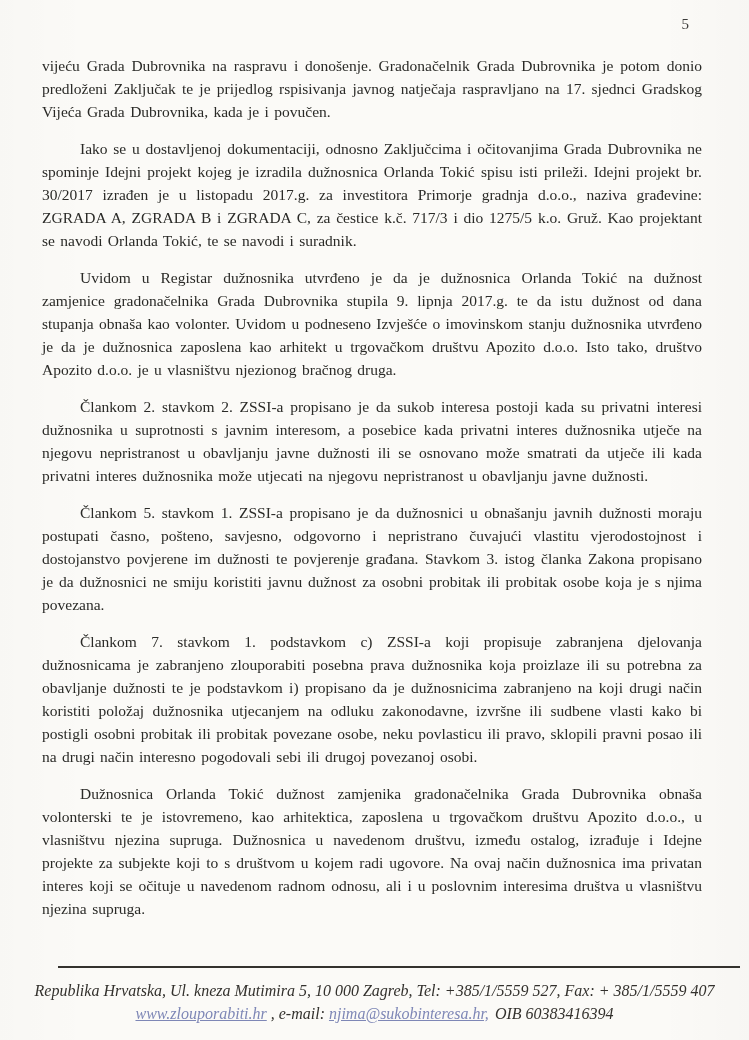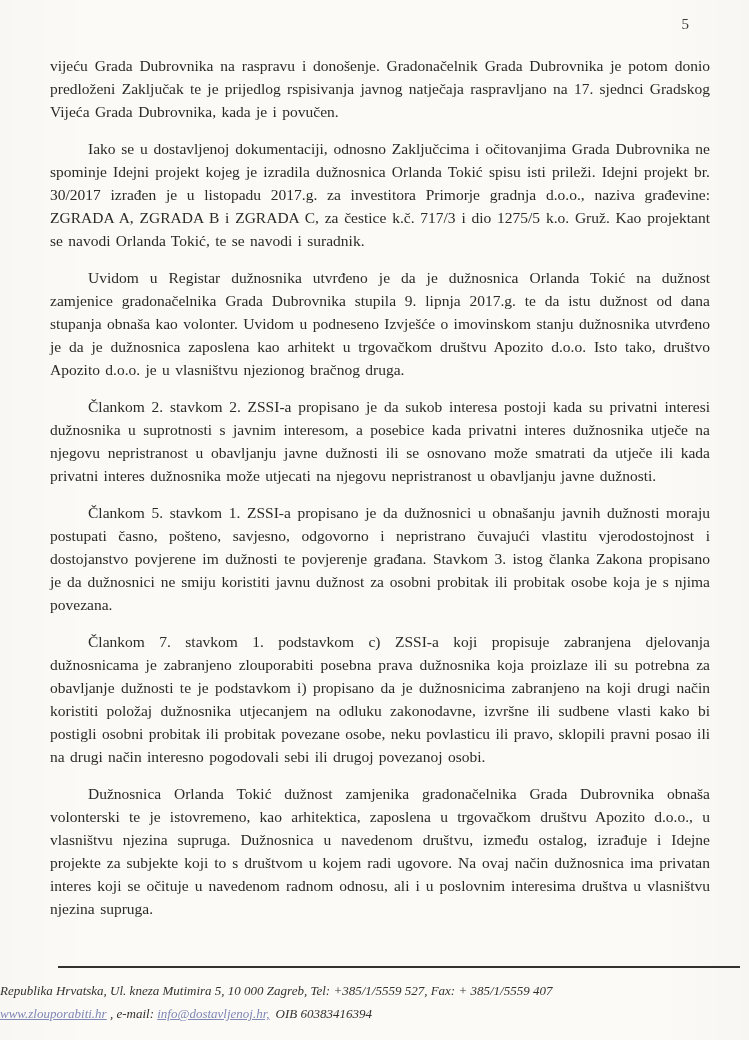--- a/index.html
+++ b/index.html
@@ -22,21 +22,21 @@
   .page-number {
     position: absolute;
     top: 16px;
     right: 60px;
     font-size: 15px;
     color: #3c3c3a;
   }
   .content {
     position: absolute;
     top: 54px;
-    left: 50px;
+    left: 42px;
     width: 660px;
   }
   .para {
     margin: 0 0 14px 0;
     font-size: 15.5px;
     line-height: 23px;
     text-align: justify;
     text-indent: 38px;
     word-spacing: 1.5px;
   }
@@ -48,23 +48,23 @@
     left: 0;
     top: 966px;
     width: 749px;
   }
   .footer-rule {
     height: 2px;
     background: #34322e;
     margin: 0 9px 0 58px;
   }
   .footer-line {
-    text-align: left;
+    text-align: center;
     font-style: italic;
-    font-size: 13px;
+    font-size: 16px;
     line-height: 20px;
     color: #33312d;
   }
   .footer-line.first {
     margin-top: 13px;
   }
   .footer-line.second {
     margin-top: 3px;
   }
   .footer-link {
@@ -91,17 +91,17 @@
     <p class="para">Člankom 2. stavkom 2. ZSSI-a propisano je da sukob interesa postoji kada su privatni interesi dužnosnika u suprotnosti s javnim interesom, a posebice kada privatni interes dužnosnika utječe na njegovu nepristranost u obavljanju javne dužnosti ili se osnovano može smatrati da utječe ili kada privatni interes dužnosnika može utjecati na njegovu nepristranost u obavljanju javne dužnosti.</p>
     <p class="para">Člankom 5. stavkom 1. ZSSI-a propisano je da dužnosnici u obnašanju javnih dužnosti moraju postupati časno, pošteno, savjesno, odgovorno i nepristrano čuvajući vlastitu vjerodostojnost i dostojanstvo povjerene im dužnosti te povjerenje građana. Stavkom 3. istog članka Zakona propisano je da dužnosnici ne smiju koristiti javnu dužnost za osobni probitak ili probitak osobe koja je s njima povezana.</p>
     <p class="para">Člankom 7. stavkom 1. podstavkom c) ZSSI-a koji propisuje zabranjena djelovanja dužnosnicama je zabranjeno zlouporabiti posebna prava dužnosnika koja proizlaze ili su potrebna za obavljanje dužnosti te je podstavkom i) propisano da je dužnosnicima zabranjeno na koji drugi način koristiti položaj dužnosnika utjecanjem na odluku zakonodavne, izvršne ili sudbene vlasti kako bi postigli osobni probitak ili probitak povezane osobe, neku povlasticu ili pravo, sklopili pravni posao ili na drugi način interesno pogodovali sebi ili drugoj povezanoj osobi.</p>
     <p class="para">Dužnosnica Orlanda Tokić dužnost zamjenika gradonačelnika Grada Dubrovnika obnaša volonterski te je istovremeno, kao arhitektica, zaposlena u trgovačkom društvu Apozito d.o.o., u vlasništvu njezina supruga. Dužnosnica u navedenom društvu, između ostalog, izrađuje i Idejne projekte za subjekte koji to s društvom u kojem radi ugovore. Na ovaj način dužnosnica ima privatan interes koji se očituje u navedenom radnom odnosu, ali i u poslovnim interesima društva u vlasništvu njezina supruga.</p>
   </main>
 
   <footer class="footer">
     <div class="footer-rule"></div>
     <div class="footer-line first">Republika Hrvatska, Ul. kneza Mutimira 5, 10 000 Zagreb, Tel: +385/1/5559 527, Fax: + 385/1/5559 407</div>
     <div class="footer-line second">
-      <a class="footer-link">www.zlouporabiti.hr</a><span> , e-mail: </span><a class="footer-link">info@dostavljenoj.hr,</a><span class="oib-text">OIB  60383416394</span>
+      <a class="footer-link">www.zlouporabiti.hr</a><span> , e-mail: </span><a class="footer-link">njima@sukobinteresa.hr,</a><span class="oib-text">OIB  60383416394</span>
     </div>
   </footer>
 
 </div>
 
 </body></html>

